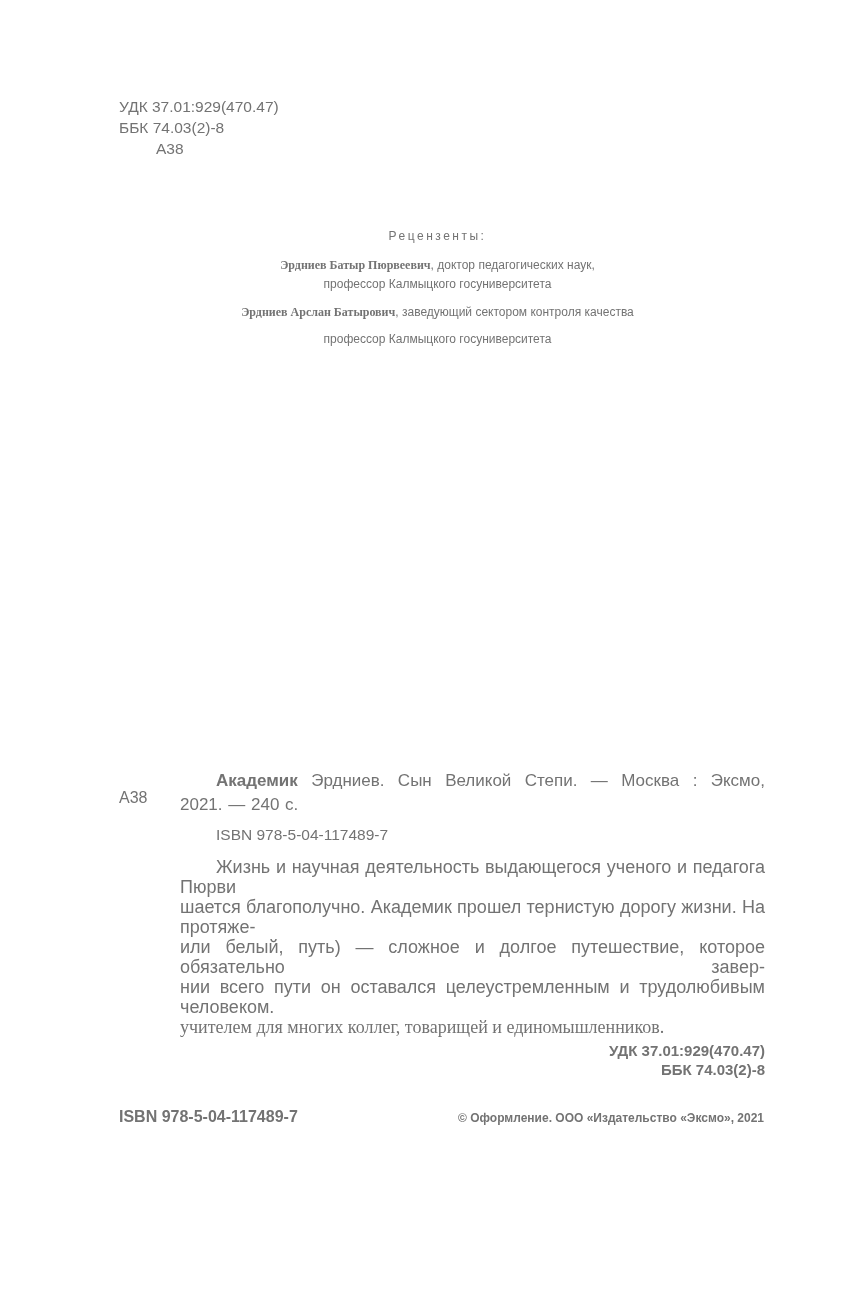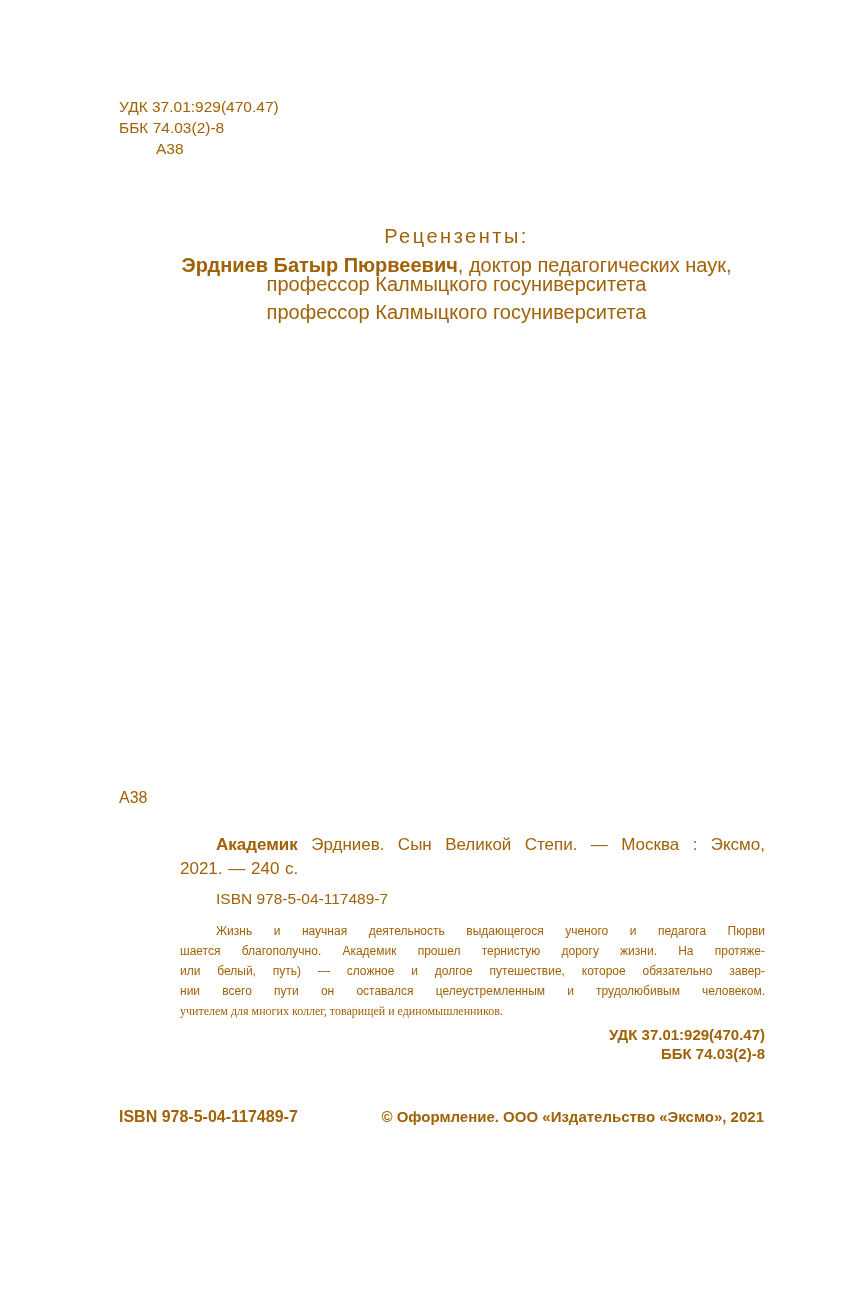--- a/index.html
+++ b/index.html
@@ -5,73 +5,74 @@
   html, body {
     margin: 0;
     padding: 0;
     background: #ffffff;
   }
   .page {
     position: relative;
     width: 845px;
     height: 1312px;
     background: #ffffff;
-    color: #a16207;
+    color: #737373;
     font-family: "Liberation Sans", "DejaVu Sans", sans-serif;
     overflow: hidden;
   }
 
   
   .udk-block {
     position: absolute;
     left: 119px;
     top: 96px;
     font-size: 15.5px;
     line-height: 21px;
     white-space: nowrap;
   }
   .udk-block .author-sign {
     padding-left: 37px;
   }
 
   
   .reviewers {
     position: absolute;
-    left: 133px;
+    left: 114px;
     top: 227px;
     width: 647px;
     text-align: center;
-    font-size: 20px;
+    font-size: 12px;
     line-height: 19.5px;
   }
   .rev-heading {
     letter-spacing: 2.5px;
     margin-bottom: 9px;
   }
   .rev-entry {
     margin-top: 8px;
   }
   .rev-entry b {
     font-weight: 700;
+    font-family: Liberation Serif, serif;
   }
   .rev-line2 {
     white-space: pre-wrap;
   }
 
   
   .card-sign {
     position: absolute;
     left: 119px;
     top: 789px;
     font-size: 16px;
   }
   .card {
     position: absolute;
     left: 180px;
-    top: 833px;
+    top: 769px;
     width: 585px;
   }
   .card-title {
     font-size: 17px;
     line-height: 24px;
     word-spacing: 1px;
   }
   .card-title-line1 {
     text-align: justify;
     text-align-last: justify;
@@ -81,21 +82,21 @@
     font-weight: 700;
   }
   .card-isbn {
     margin-top: 8px;
     padding-left: 36px;
     font-size: 15.5px;
     line-height: 20px;
   }
   .card-annotation {
     margin-top: 12px;
-    font-size: 12px;
+    font-size: 18px;
     line-height: 20px;
   }
   .ann-line {
     text-align: justify;
     text-align-last: justify;
   }
   .ann-line.first {
     text-indent: 36px;
   }
   .ann-line.last {
@@ -119,21 +120,21 @@
     width: 645px;
     display: flex;
     justify-content: space-between;
     align-items: baseline;
     font-weight: 700;
   }
   .footer-isbn {
     font-size: 16px;
   }
   .footer-copyright {
-    font-size: 15px;
+    font-size: 12px;
   }
 </style>
 </head>
 <body>
 
 <div class="page">
 
   <div class="udk-block">
     <div>УДК 37.01:929(470.47)</div>
     <div>ББК 74.03(2)-8</div>
@@ -142,20 +143,21 @@
 
   <div class="reviewers">
     <div class="rev-heading">Рецензенты:</div>
 
     <div class="rev-entry">
       <div><b>Эрдниев Батыр Пюрвеевич</b><span>, доктор педагогических наук,</span></div>
       <div class="rev-line2">профессор Калмыцкого госуниверситета</div>
     </div>
 
     <div class="rev-entry">
+      <div><b>Эрдниев Арслан Батырович</b><span>, заведующий сектором контроля качества</span></div>
     </div>
 
     <div class="rev-entry">
       <div class="rev-line2">профессор Калмыцкого госуниверситета</div>
     </div>
 
   </div>
 
   <div class="card-sign">А38</div>
 

